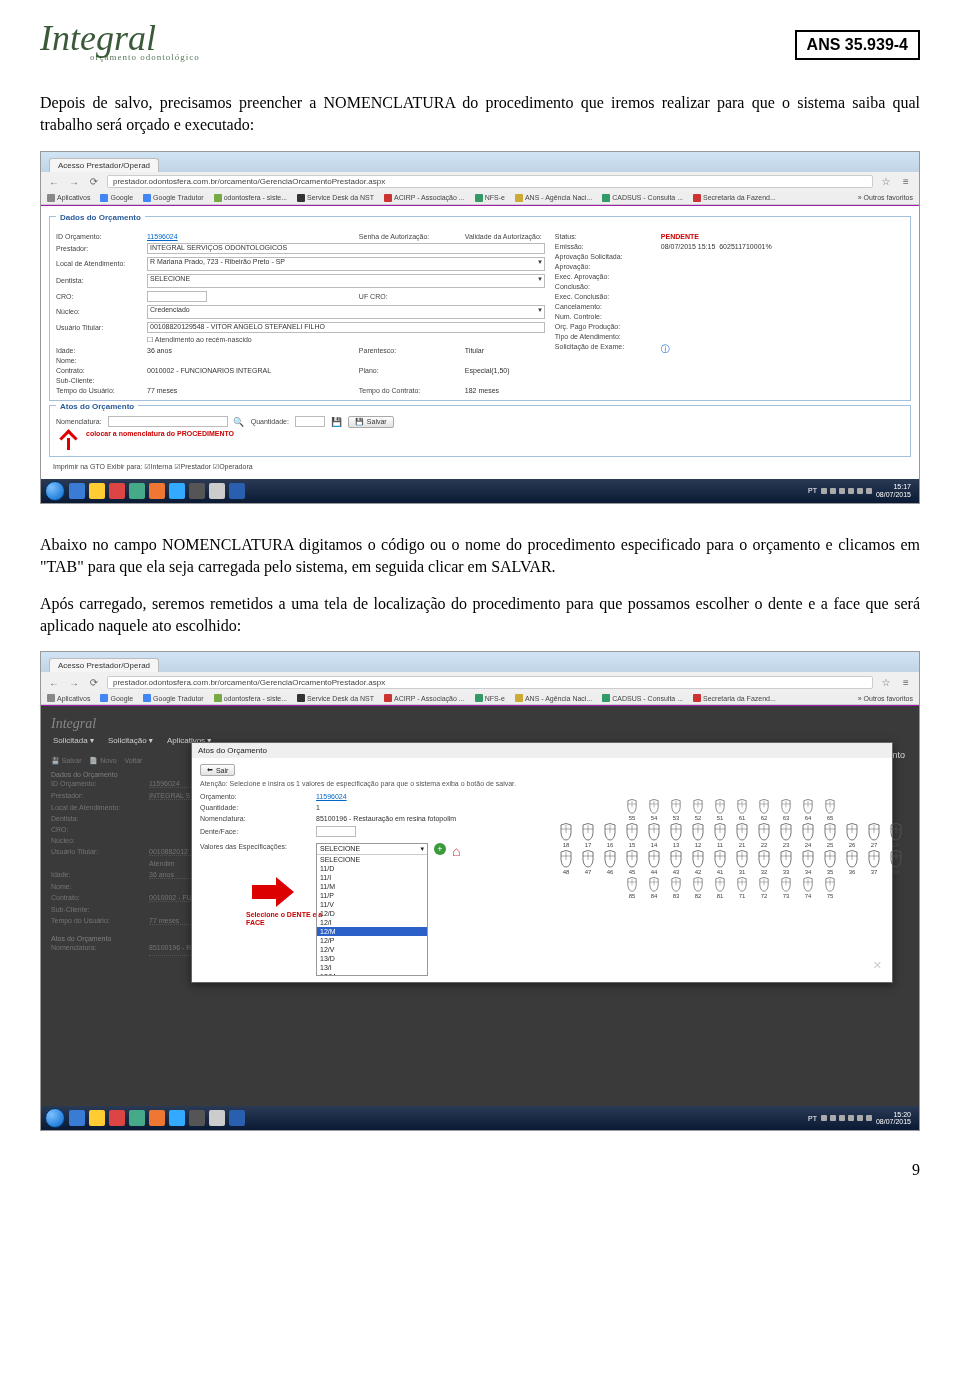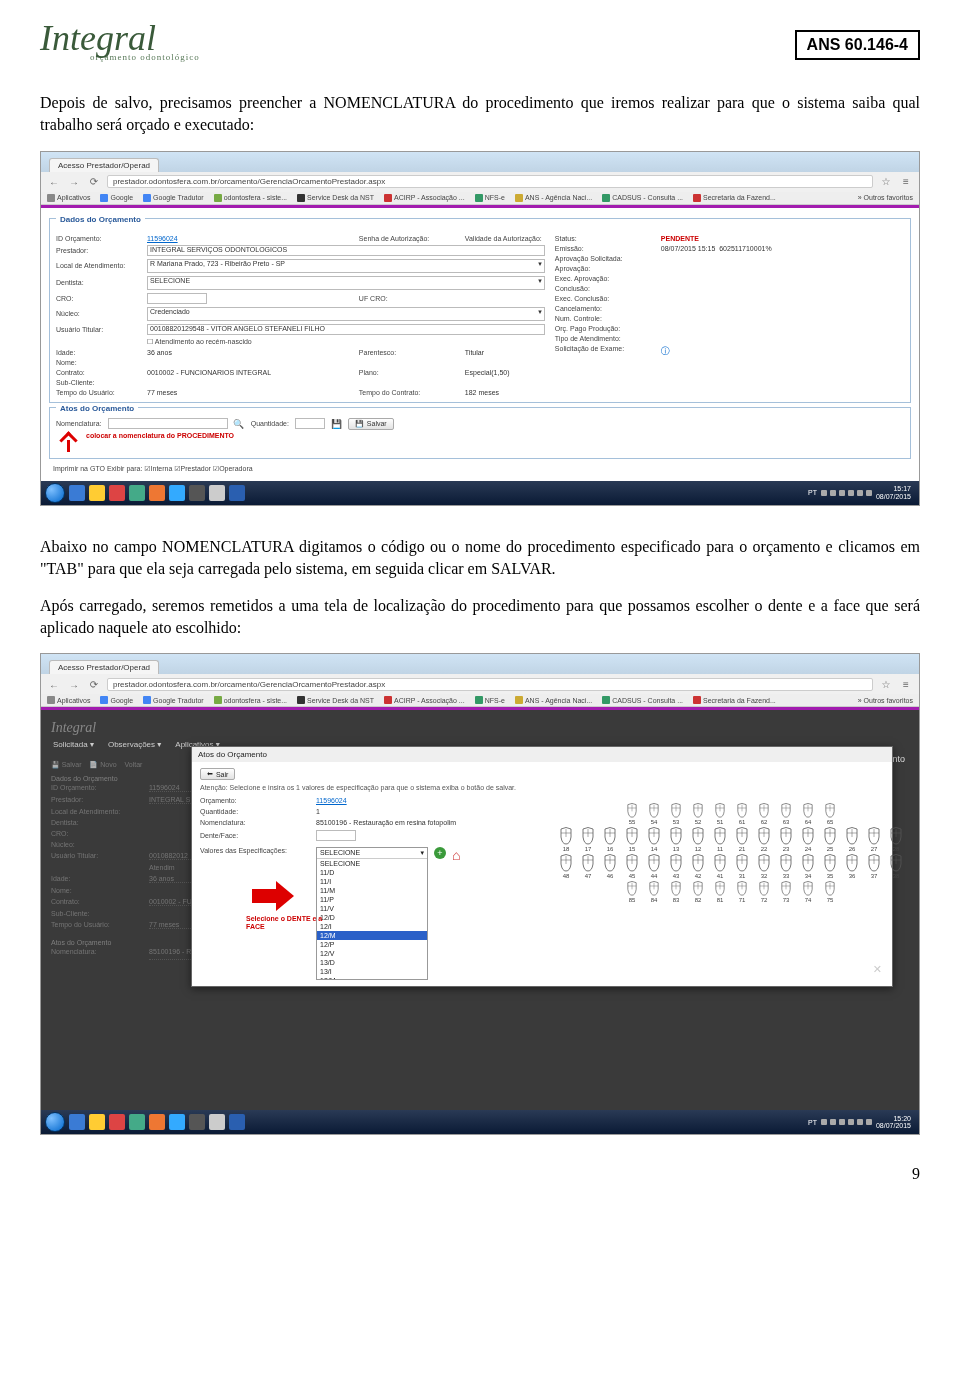--- a/index.html
+++ b/index.html
@@ -56,21 +56,21 @@
     border: 1px solid #999;
     background: #f5f5f5;
     font-family: Arial, sans-serif;
     font-size: 9px;
     color: #333;
     box-sizing: border-box;
   }
   
   .browser-top {
     background: #7f1d1d;
-    border-bottom: 3px solid #a21caf;
+    border-bottom: 1px solid #a21caf;
   }
   .tab-strip {
     height: 20px;
     display: flex;
     align-items: flex-end;
     padding-left: 8px;
     background: linear-gradient(#d0e4f5,#c0d4e5);
   }
   .tab {
     background: #f5f5f5;
@@ -377,21 +377,21 @@
   }
 </style>
 </head>
 <body>
 
 <div class="header-row">
   <div class="logo">
     <div class="logo-main">Integral</div>
     <div class="logo-sub">orçamento odontológico</div>
   </div>
-  <div class="ans-badge">ANS 60.146-4</div>
+  <div class="ans-badge">ANS 35.939-4</div>
 </div>
 
 <p class="body-text">Depois de salvo, precisamos preencher a NOMENCLATURA do procedimento que iremos realizar para que o sistema saiba qual trabalho será orçado e executado:</p>
 
 <div class="screenshot">
   <div class="browser-top">
     <div class="tab-strip">
       <div class="tab">Acesso Prestador/Operad</div>
     </div>
     <div class="addr-bar">
@@ -647,21 +647,21 @@
           <span>Secretaria da Fazend...</span>
         </span>
       <span style="margin-left:auto">» <span>Outros favoritos</span></span>
     </div>
   </div>
 
   <div class="s2-body">
     <div style="color:#888;font-style:italic;font-size:14px;font-family:Georgia">Integral</div>
     <div class="s2-menu">
       <span>Solicitada ▾</span>
-      <span>Observações ▾</span>
+      <span>Solicitação ▾</span>
       <span>Aplicativos ▾</span>
     </div>
     <div class="s2-right-title">Orçamento</div>
 
     <div class="s2-dim-form">
       <div style="display:flex;gap:8px;padding:2px 0">
         <span>💾 <span>Salvar</span></span>
         <span>📄 <span>Novo</span></span>
         <span><span>Voltar</span></span>
       </div>

